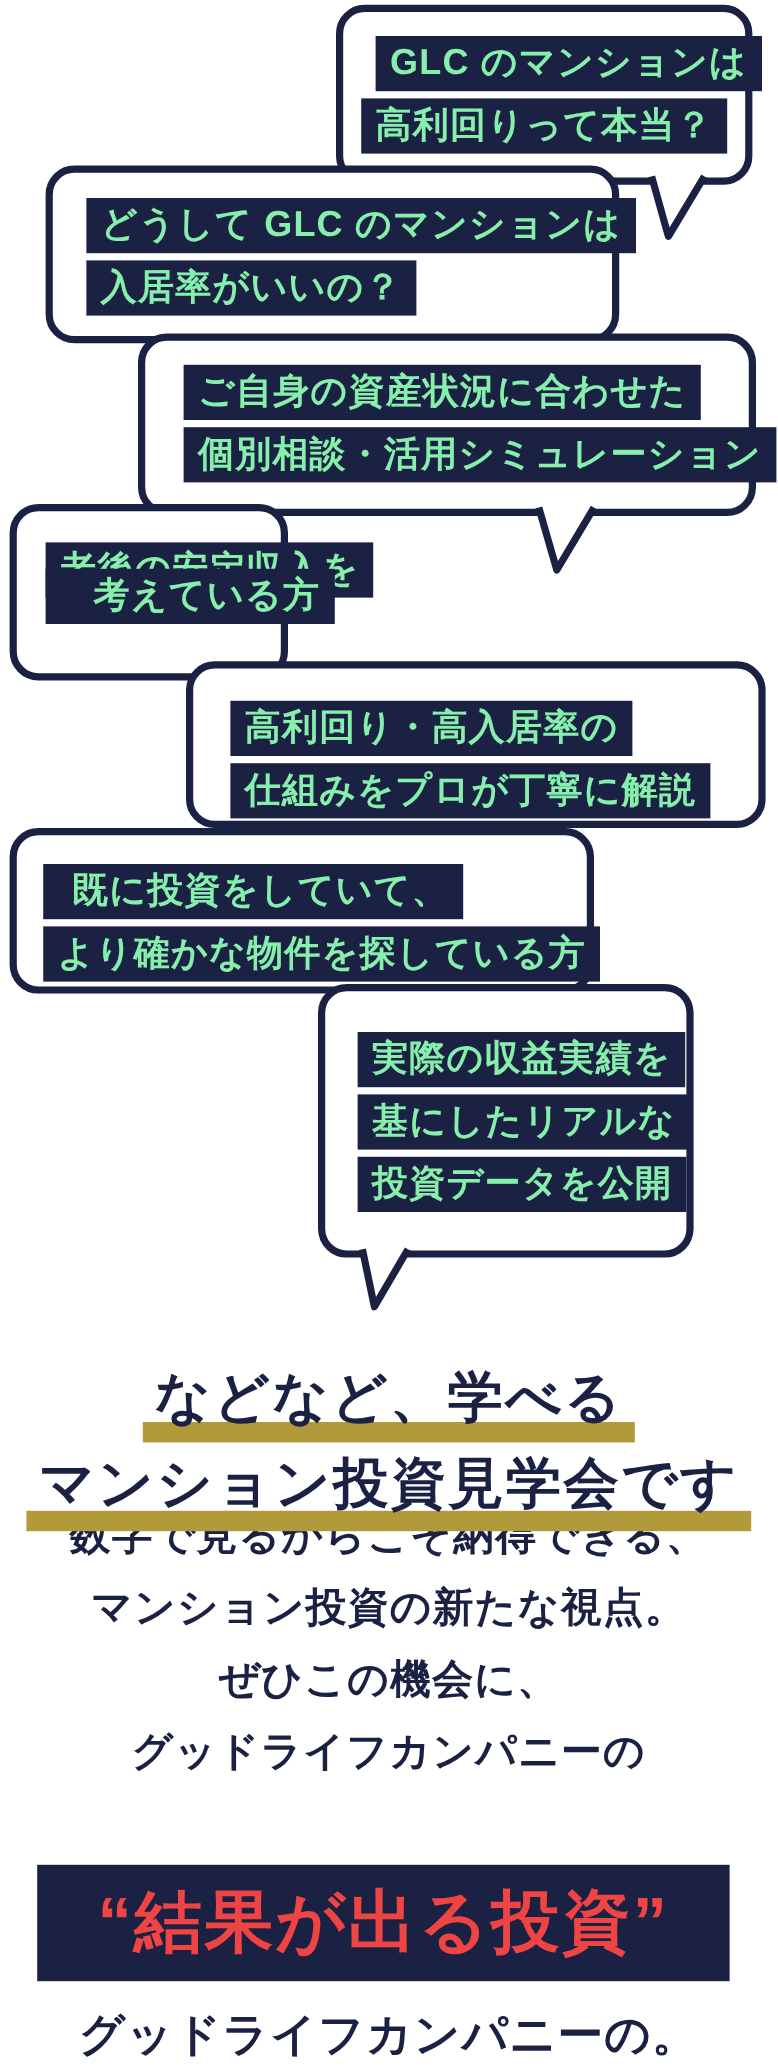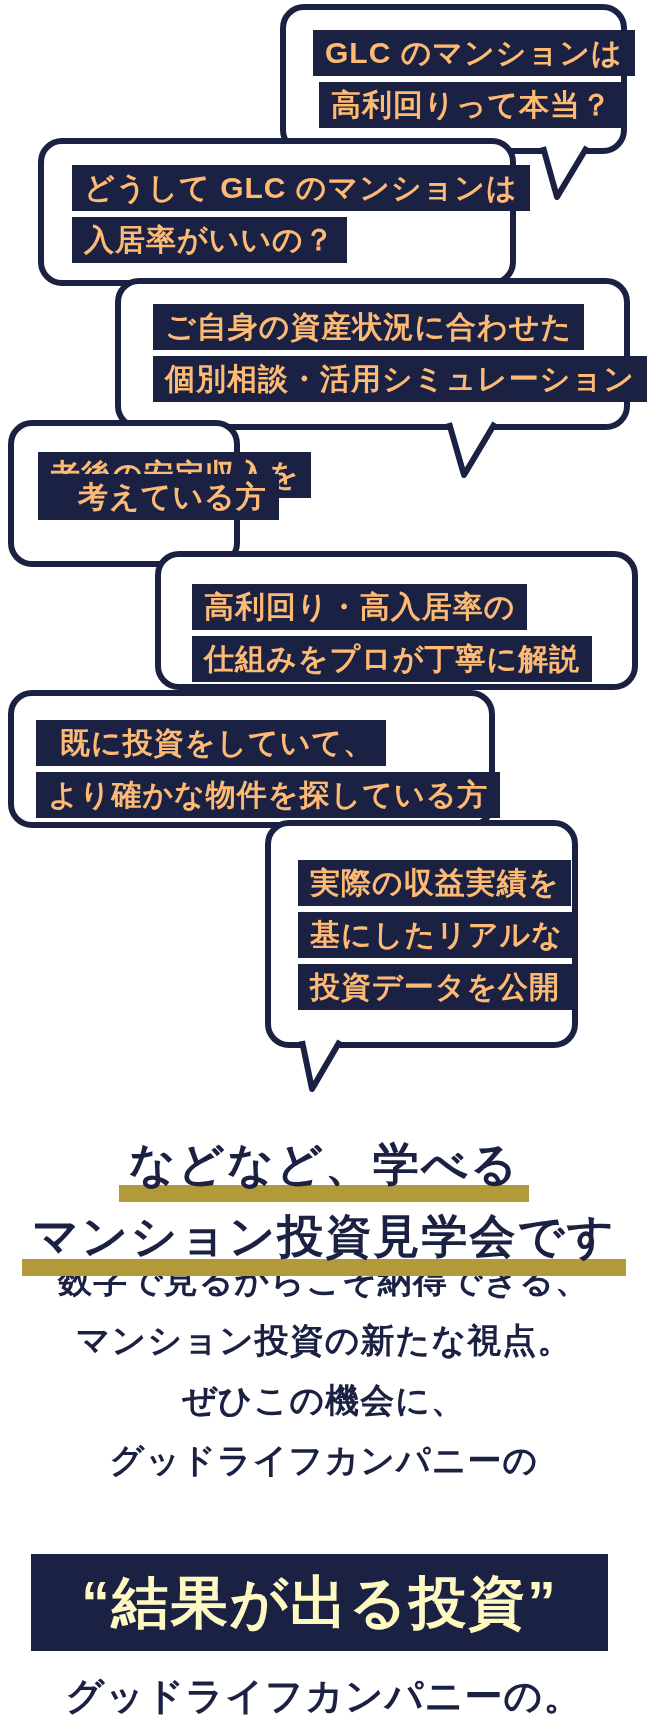--- a/index.html
+++ b/index.html
@@ -19,21 +19,21 @@
     border:6px solid #1b2142;
     border-radius:24px;
     box-sizing:border-box;
   }
   .tail{position:absolute;overflow:visible;z-index:10;}
   
   .hl{
     position:absolute;
     z-index:20;
     background:#1b2142;
-    color:#fdba74;
+    color:#86efac;
     font-size:30px;
     line-height:46px;
     height:46px;
     padding:0 12px;
     white-space:nowrap;
     letter-spacing:1px;
   }
   
   .heading{position:absolute;left:0;width:100%;text-align:center;z-index:5;}
   .hline{position:relative;display:inline-block;font-size:46px;line-height:56px;letter-spacing:2px;white-space:nowrap;}
@@ -43,21 +43,21 @@
   .para{
     position:absolute;left:0;width:100%;
     text-align:center;
     font-size:34px;line-height:60px;letter-spacing:1px;
     white-space:nowrap;
   }
   
   .banner{
     position:absolute;
     background:#1b2142;
-    color:#fef9c3;
+    color:#ef4444;
     text-align:center;
     font-size:57px;
     letter-spacing:2px;
     white-space:nowrap;
   }
   .closing{
     position:absolute;left:0;width:100%;
     text-align:center;
     font-size:38px;line-height:48px;letter-spacing:1px;
     white-space:nowrap;
@@ -89,21 +89,21 @@
   <svg class="tail" style="left:448px;top:423px;" width="48" height="54">
     <polygon points="1,0 47,0 16,52" fill="#ffffff"></polygon>
     <polyline points="1,0 16,52 47,0" fill="none" stroke="#1b2142" stroke-width="6" stroke-linejoin="round"></polyline>
   </svg>
   <svg class="tail" style="left:300px;top:1041px;" width="42" height="50">
     <polygon points="2,0 40,0 12,48" fill="#ffffff"></polygon>
     <polyline points="2,0 12,48 40,0" fill="none" stroke="#1b2142" stroke-width="6" stroke-linejoin="round"></polyline>
   </svg>
 
   <span class="hl" style="left:313px;top:30px;">GLC のマンションは</span>
-  <span class="hl" style="left:319px;top:82px;">高利回りって本当？</span>
+  <span class="hl" style="left:301px;top:82px;">高利回りって本当？</span>
 
   <span class="hl" style="left:72px;top:165px;">どうして GLC のマンションは</span>
   <span class="hl" style="left:72px;top:217px;">入居率がいいの？</span>
 
   <span class="hl" style="left:153px;top:356px;">個別相談・活用シミュレーション</span>
   <span class="hl" style="left:153px;top:304px;">ご自身の資産状況に合わせた</span>
 
   <span class="hl" style="left:38px;top:452px;">老後の安定収入を</span>
   <span class="hl" style="left:38px;top:474px;padding-left:40px;">考えている方</span>
 

